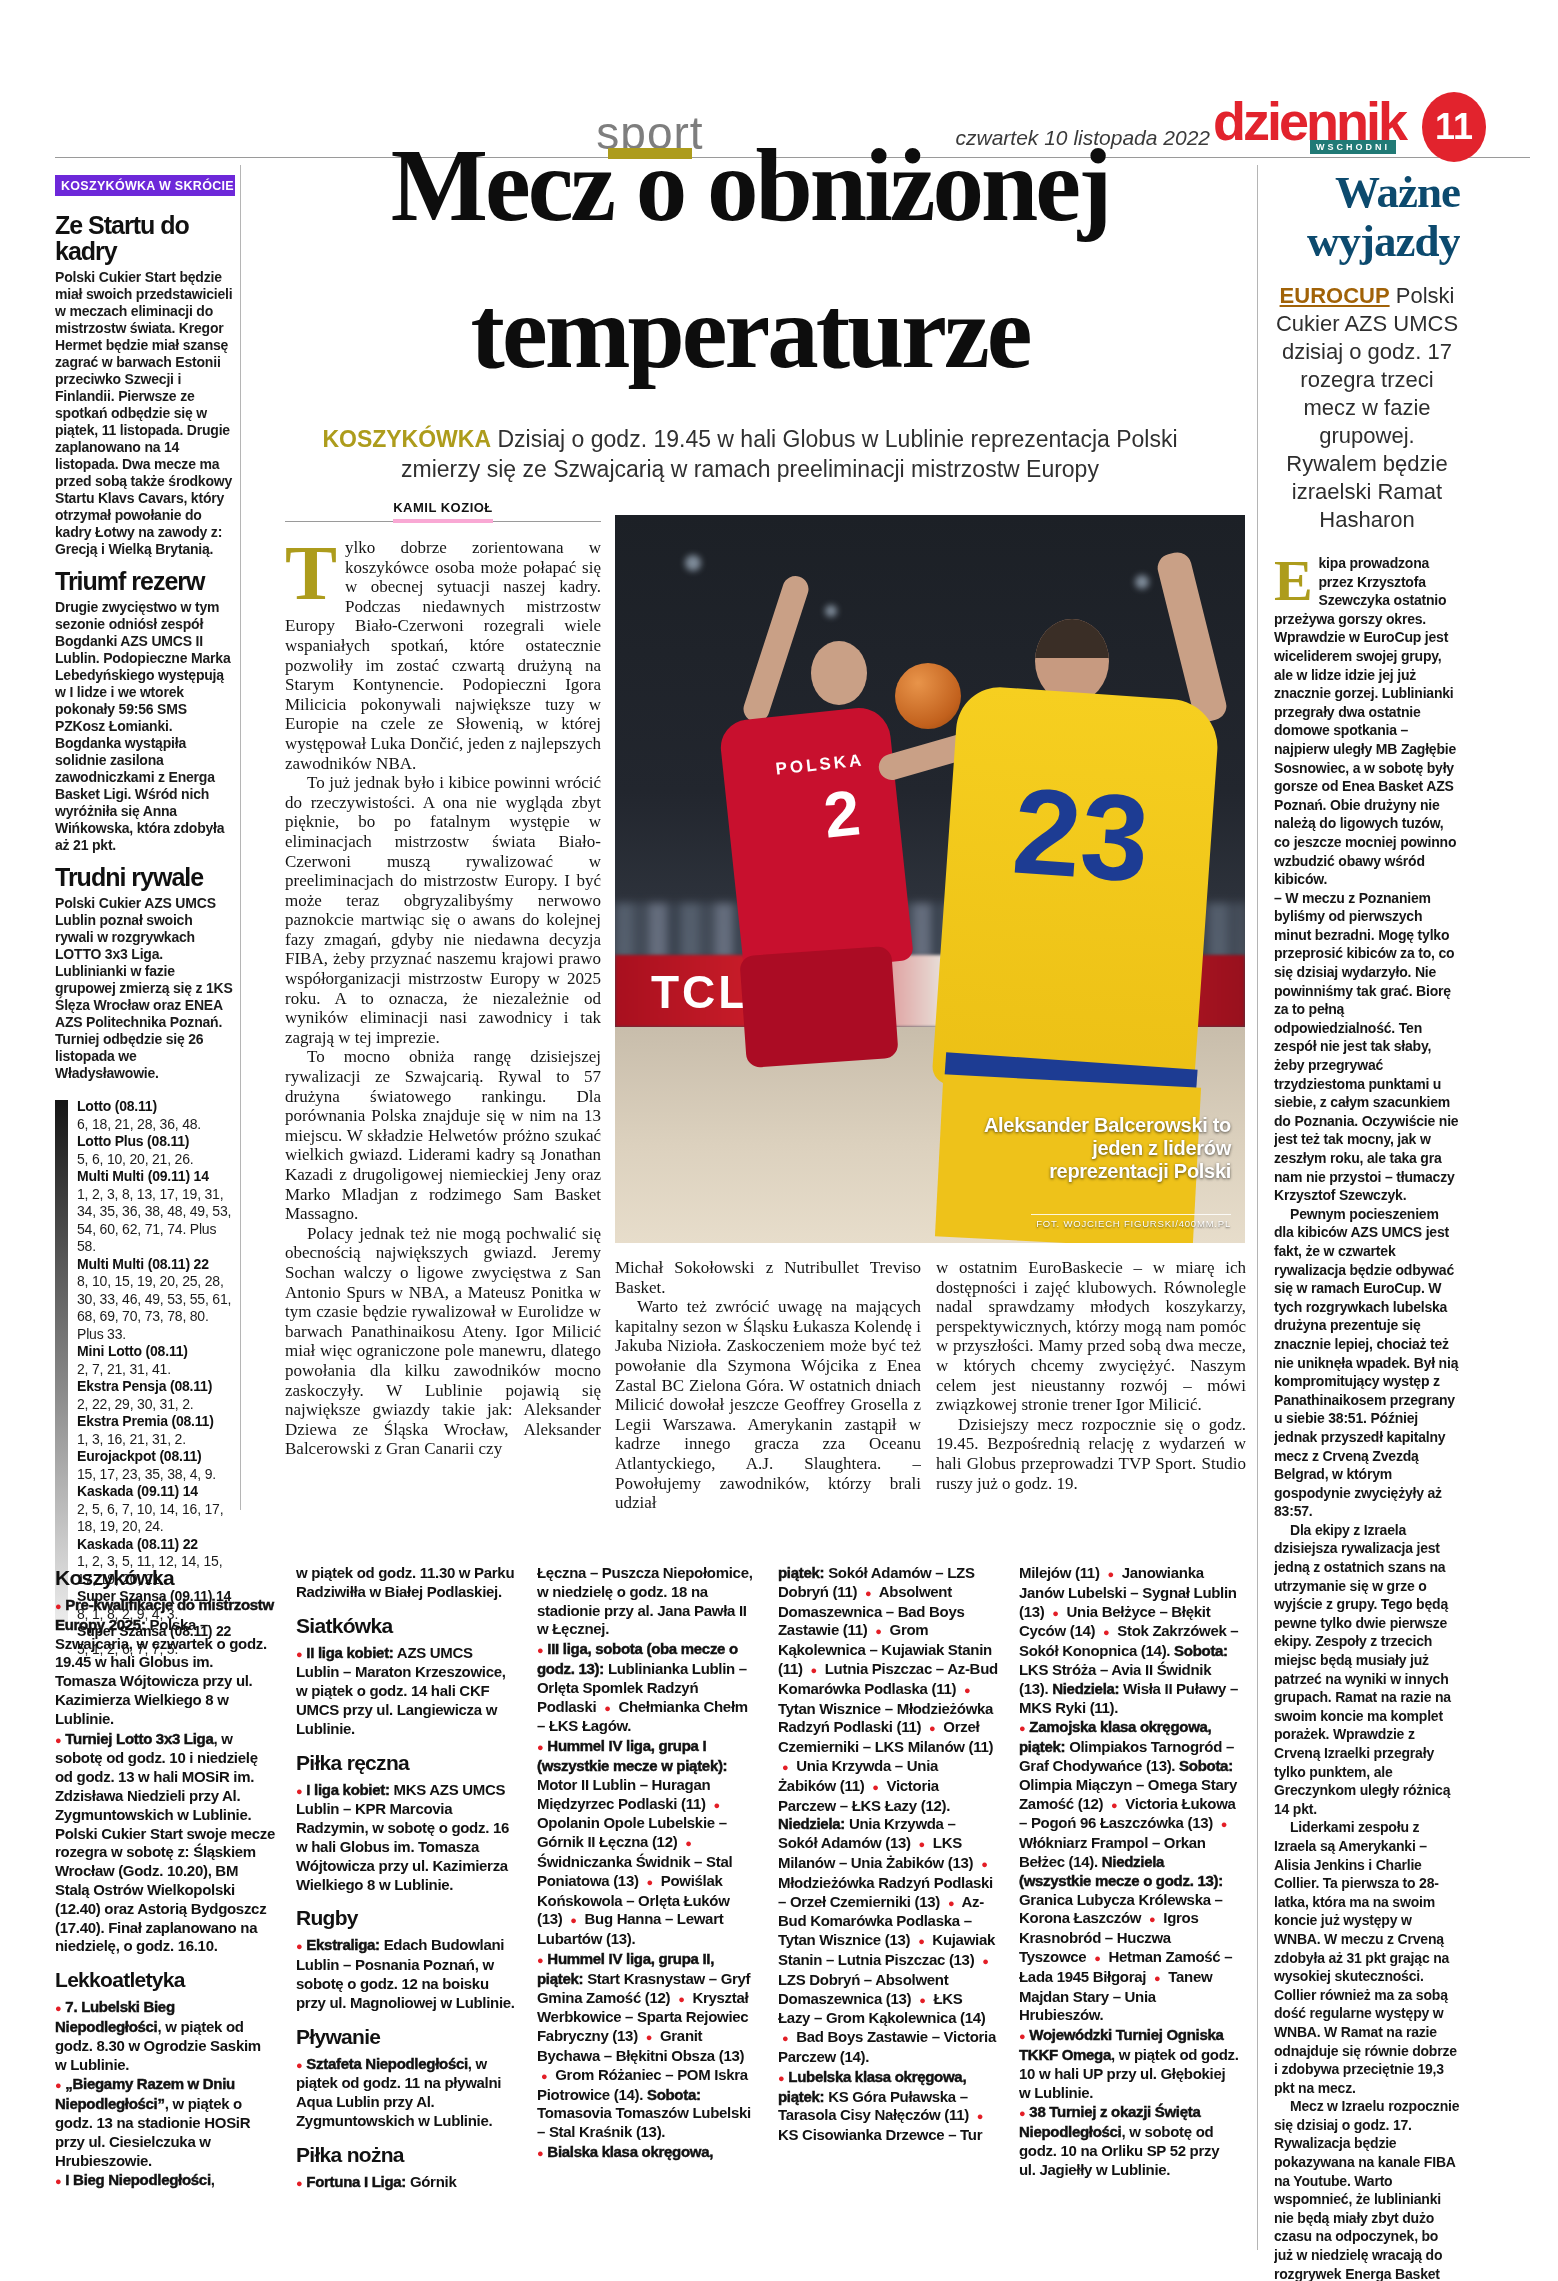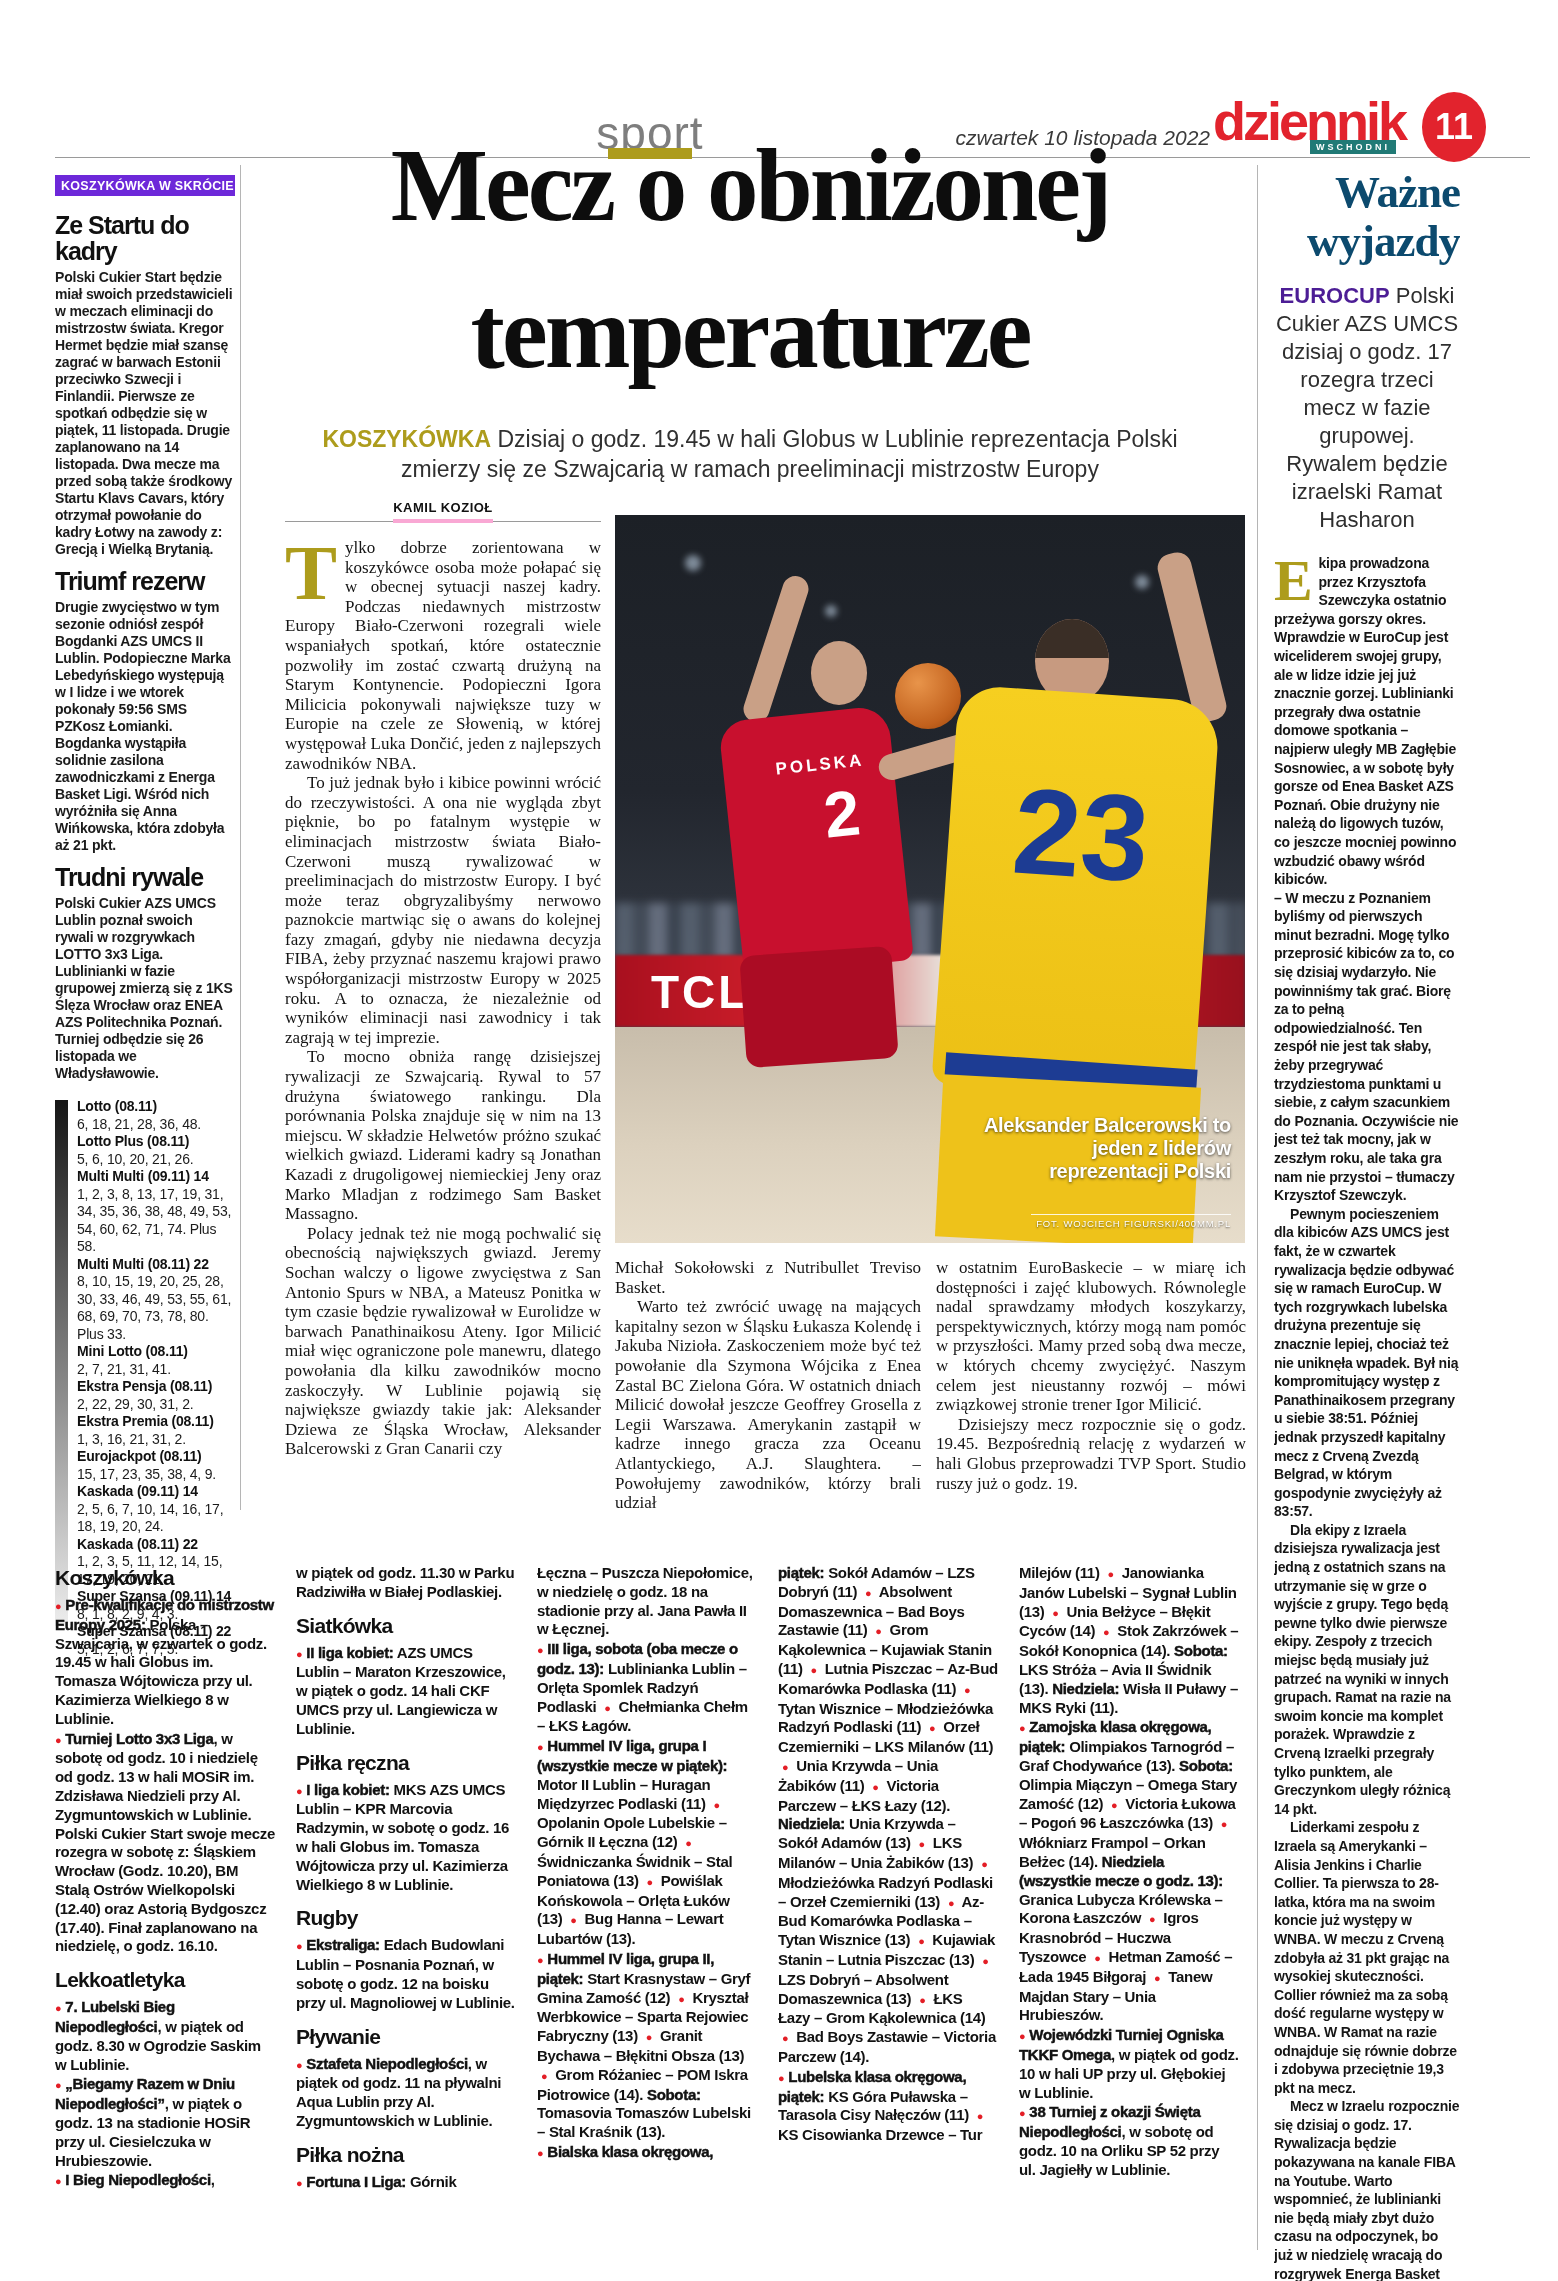--- a/index.html
+++ b/index.html
@@ -86,21 +86,21 @@
   .ph-cap{position:absolute;right:14px;bottom:60px;width:250px;text-align:right;color:#fff;
           font-size:20px;line-height:23px;font-weight:bold;letter-spacing:-.3px;text-shadow:0 1px 3px rgba(0,0,0,.65);}
   .ph-credit{position:absolute;right:14px;bottom:14px;width:200px;text-align:right;color:#fff;font-size:9.5px;
              letter-spacing:.8px;border-top:1px solid rgba(255,255,255,.85);padding-top:3px;text-shadow:0 1px 2px rgba(0,0,0,.6);}
 
   
   .right-col{left:1274px;top:168px;width:186px;height:2113px;overflow:hidden;}
   .r-title{font-family:"Liberation Serif",serif;font-weight:bold;font-size:45px;line-height:49px;
            text-align:right;letter-spacing:-1px;color:#0c4a6e;}
   .r-lead{margin-top:16px;text-align:center;font-size:22px;line-height:28px;color:#2e2e2e;}
-  .r-lead .gold{color:#4c1d95;font-weight:bold;}
+  .r-lead .gold{color:#a16207;font-weight:bold;text-decoration:underline;}
   .r-body{margin-top:20px;}
   .r-body p{font-size:14px;line-height:18.6px;font-weight:bold;letter-spacing:-.2px;color:#161616;margin:0;}
   .r-body p.ind{text-indent:16px;}
   .r-body .dropcap{font-size:58px;line-height:46px;padding:4px 6px 0 0;}
 
   
   .cal-band{left:55px;top:1526px;width:1190px;height:28px;background:#ad9c1c;color:#fff;text-align:center;
             font-size:17px;font-weight:bold;letter-spacing:.5px;line-height:28px;}
   .cal-cols{left:55px;top:1564px;width:1198px;height:712px;display:flex;gap:21px;overflow:hidden;}
   .cal-col{width:220px;flex:0 0 220px;}

